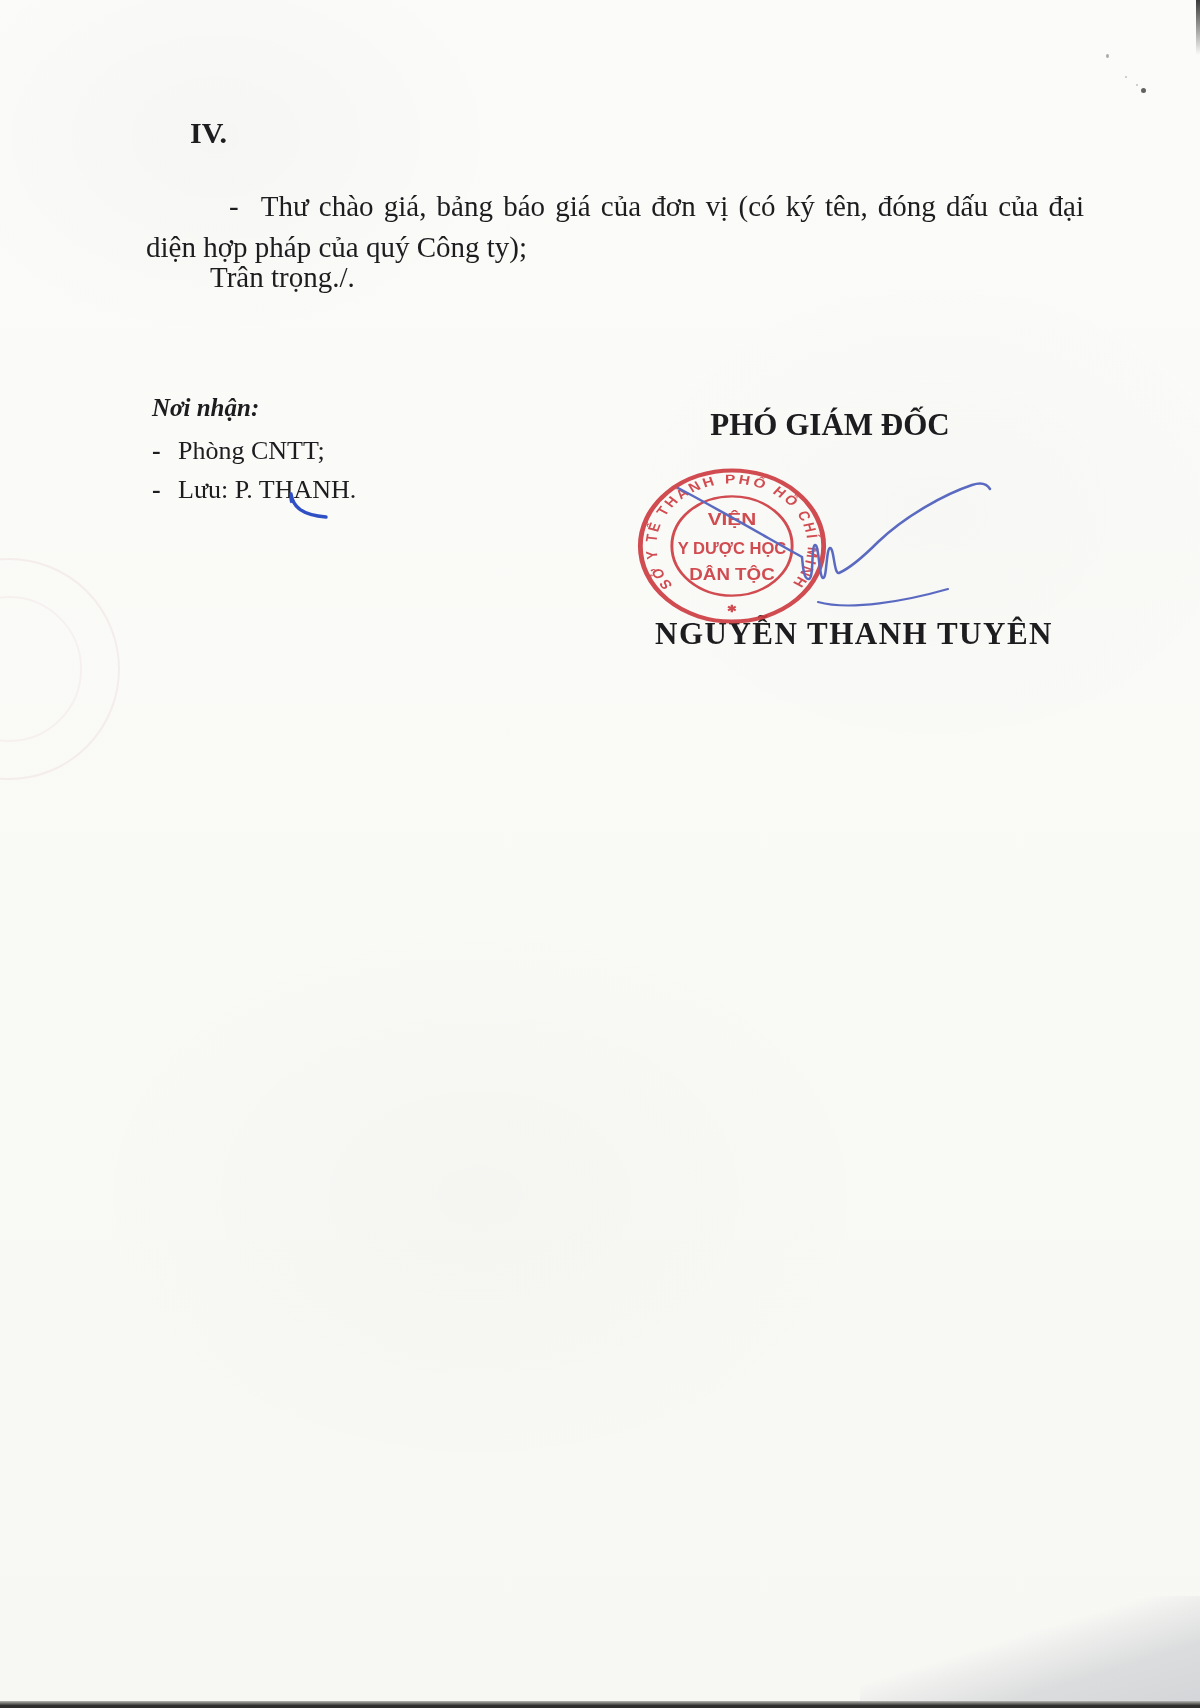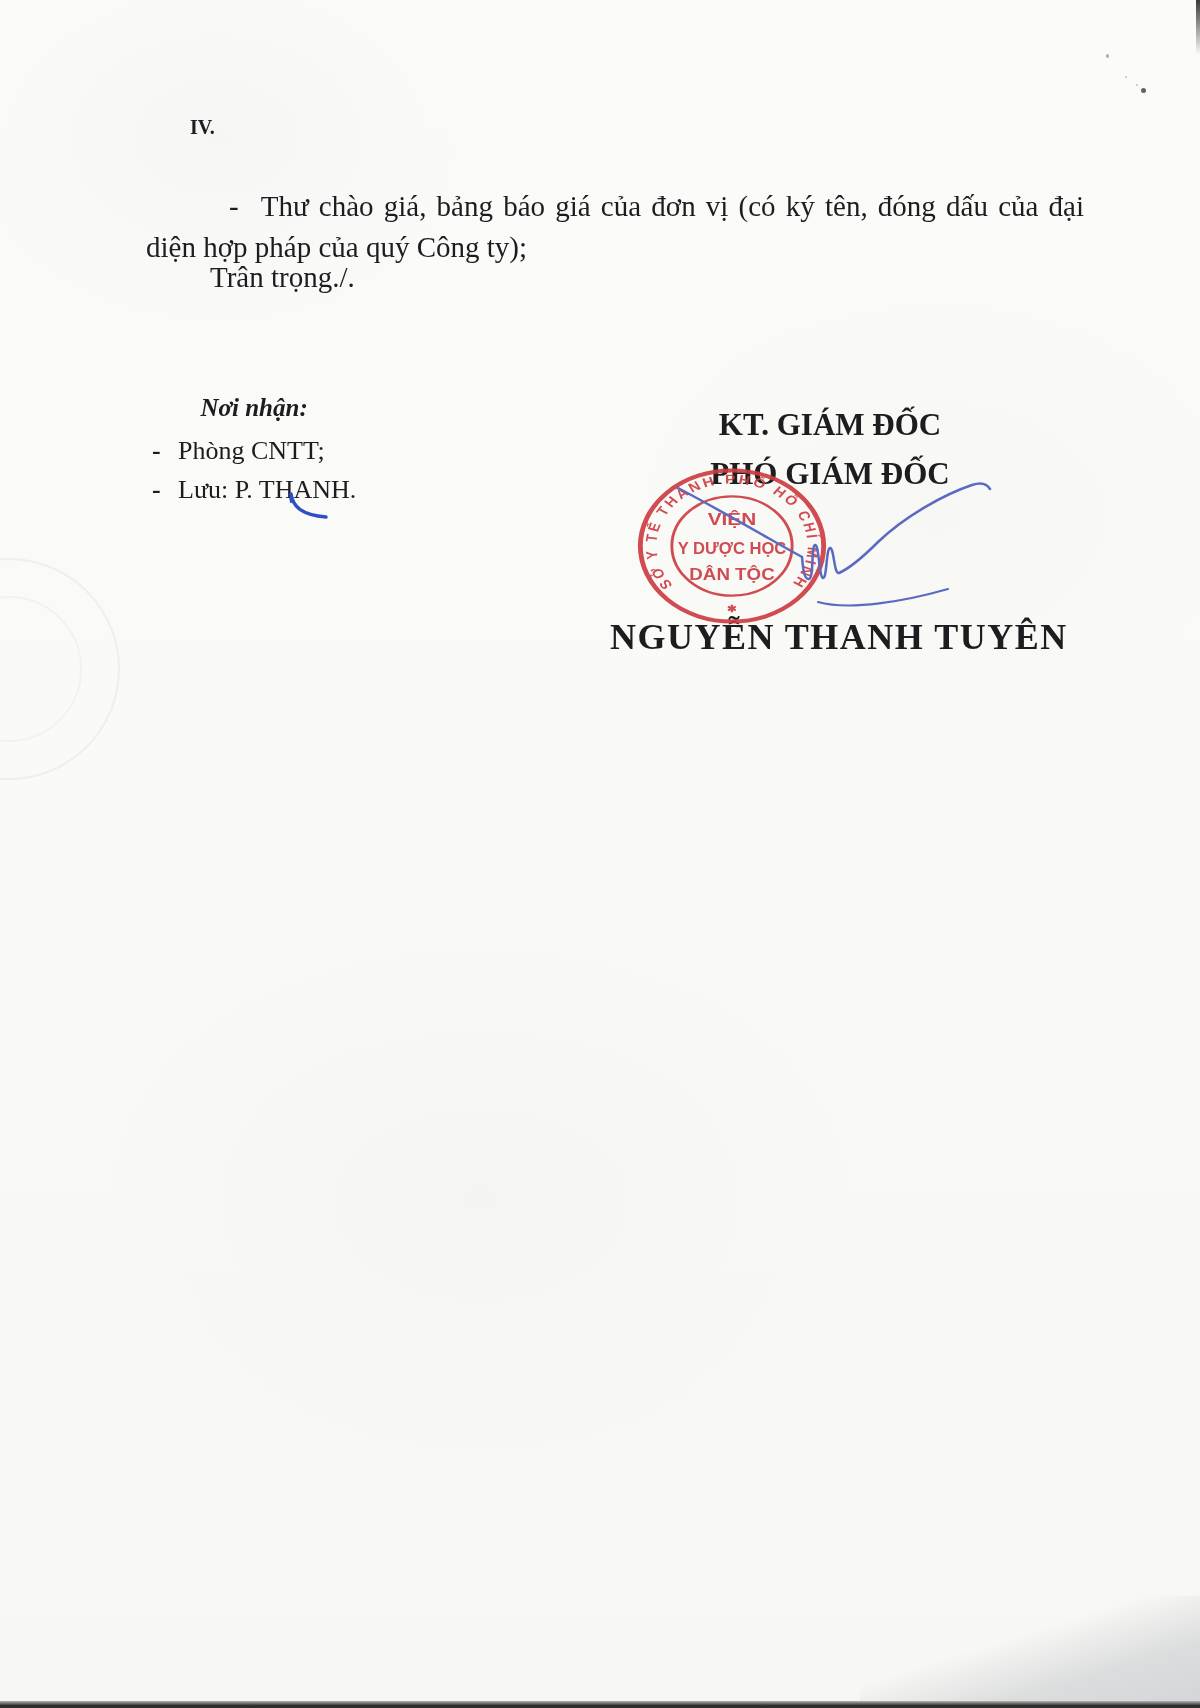--- a/index.html
+++ b/index.html
@@ -12,34 +12,34 @@
   
   .paper-texture{
     position:absolute;inset:0;
     background:
       radial-gradient(420px 300px at 18% 8%, rgba(0,0,0,0.018), transparent 70%),
       radial-gradient(500px 380px at 78% 30%, rgba(0,0,0,0.012), transparent 70%),
       radial-gradient(600px 420px at 40% 70%, rgba(0,0,0,0.015), transparent 70%),
       linear-gradient(180deg, #fbfbf9 0%, #f9f9f6 60%, #f7f7f4 100%);
   }
   .heading{position:absolute;top:116px;left:190px;display:flex;
-    font-size:20px;font-weight:bold;white-space:nowrap;}
+    font-size:30px;font-weight:bold;white-space:nowrap;}
   .heading .numeral{width:95px;}
   .body-par{position:absolute;top:170px;left:130px;width:938px;
     font-size:29px;line-height:41px;text-align:justify;text-indent:83px;margin:16px;}
   .body-par .bgap{display:inline-block;width:22px;}
   .closing{position:absolute;top:261px;left:210px;font-size:29px;margin:0;}
   .recipients{position:absolute;top:394px;left:152px;font-size:26px;}
-  .recipients .label{font-weight:bold;font-style:italic;font-size:25px;margin-bottom:14px;text-align:center;}
+  .recipients .label{font-weight:bold;font-style:italic;font-size:25px;margin-bottom:14px;}
   .recipients .row{display:flex;margin-top:9px;line-height:30px;}
   .recipients .dash{width:26px;font-weight:bold;}
   .sig-block{position:absolute;top:400px;left:610px;width:440px;text-align:center;
     font-size:31px;font-weight:bold;line-height:49px;white-space:nowrap;}
-  .signer-name{position:absolute;top:616px;left:610px;width:440px;text-align:center;
-    font-size:36px;font-weight:bold;letter-spacing:1.5px;white-space:nowrap;z-index:1;}
+  .signer-name{position:absolute;top:616px;left:634px;width:440px;text-align:center;
+    font-size:31px;font-weight:bold;letter-spacing:1.5px;white-space:nowrap;z-index:1;}
   .seal-svg{position:absolute;left:635px;top:466px;width:194px;height:160px;opacity:.9;z-index:2;}
   .signature-svg{position:absolute;left:650px;top:450px;width:360px;height:175px;z-index:3;}
   .pen-tick-svg{position:absolute;left:282px;top:489px;width:50px;height:36px;}
   
   .ghost-seal{position:absolute;left:-102px;top:558px;width:218px;height:218px;border-radius:50%;
     border:2px solid rgba(195,125,140,0.10);}
   .ghost-seal-inner{position:absolute;left:-64px;top:596px;width:142px;height:142px;border-radius:50%;
     border:2px solid rgba(195,125,140,0.07);}
   .bottom-edge{position:absolute;left:0;bottom:0;width:1200px;height:7px;
     background:linear-gradient(to bottom,#b5b5b2,#2e2e2c 65%);}
@@ -78,21 +78,20 @@
     <span>Lưu: P. THANH.</span>
   </div>
 </div>
 
 <svg class="pen-tick-svg" viewBox="0 0 50 36">
   <path d="M 9 5 C 11 18, 20 26, 44 28" fill="none" stroke="#2f4fc4" stroke-width="3.4" stroke-linecap="round"></path>
   <path d="M 9 5 C 8 8, 8 10, 9 13" fill="none" stroke="#2f4fc4" stroke-width="2.2" stroke-linecap="round"></path>
 </svg>
 
 <div class="sig-block">
-  <div>KT. GIÁM ĐỐC</div>
   <div>PHÓ GIÁM ĐỐC</div>
 </div>
 
 <div class="signer-name">NGUYỄN THANH TUYÊN</div>
 
 <svg class="seal-svg" viewBox="0 0 200 200" preserveAspectRatio="none">
   <defs>
     <path id="ringpath" d="M 55.3 163.9 A 78 78 0 1 1 144.7 163.9" fill="none"></path>
   </defs>
   <circle cx="100" cy="100" r="94.5" fill="none" stroke="#cd3a40" stroke-width="5"></circle>

